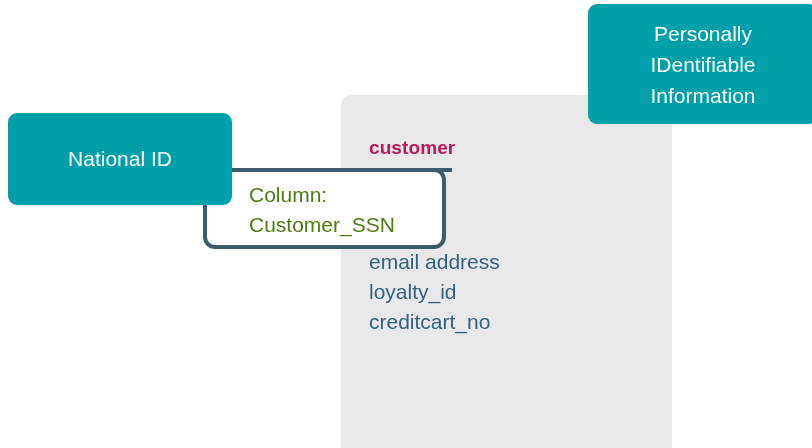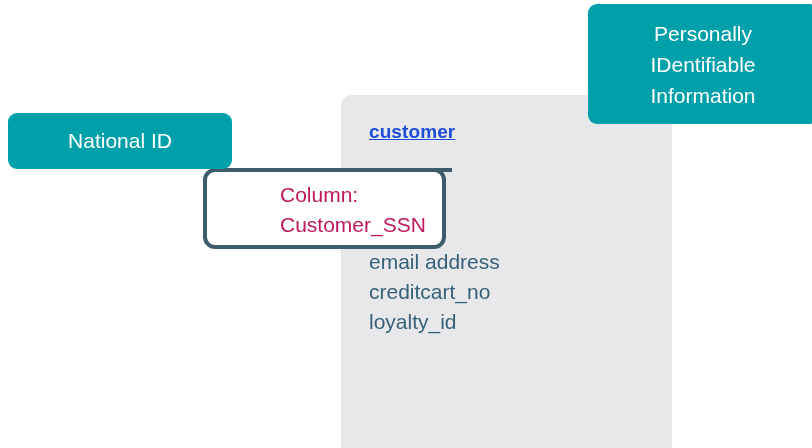--- a/index.html
+++ b/index.html
@@ -24,26 +24,25 @@
     left: 341px;
     top: 95px;
     width: 331px;
     height: 360px;
     background: #e8e8ea;
     border-radius: 10px;
   }
   .table-title {
     position: absolute;
     left: 28px;
-    top: 26px;
+    top: 42px;
     font-size: 19px;
     font-weight: bold;
-    color: #1d4ed8;
+    color: #be185d;
     letter-spacing: 0.1px;
-    text-decoration: underline;
   }
   .field-list {
     position: absolute;
     left: 28px;
     top: 92px;
     width: 290px;
   }
   .field-row {
     font-size: 21px;
     line-height: 30px;
@@ -60,21 +59,21 @@
     display: flex;
     align-items: center;
     justify-content: center;
     text-align: center;
     box-sizing: border-box;
   }
   .tag-national-id {
     left: 8px;
     top: 113px;
     width: 224px;
-    height: 56px;
+    height: 92px;
     font-size: 21px;
   }
   .tag-pii {
     left: 588px;
     top: 4px;
     width: 230px;
     height: 120px;
     font-size: 21px;
     line-height: 31px;
     border-radius: 9px;
@@ -105,38 +104,37 @@
     border: 4px solid #3d5c6b;
     border-radius: 12px;
     box-sizing: border-box;
   }
   .callout-text {
     position: absolute;
     left: 42px;
     top: 8px;
     font-size: 21px;
     line-height: 30px;
-    color: #be185d;
+    color: #4d7c0f;
     white-space: pre-line;
-    margin-left: 31px;
   }
 </style>
 </head>
 <body>
 
 <div id="canvas">
 
   <div class="table-panel">
     <div class="table-title">customer</div>
     <div class="field-list">
       <div class="field-row">riod_id</div>
       <div class="field-row">id</div>
       <div class="field-row">email address</div>
+      <div class="field-row">loyalty_id</div>
       <div class="field-row">creditcart_no</div>
-      <div class="field-row">loyalty_id</div>
     </div>
   </div>
 
   <div class="tag-box tag-pii">
     <span class="tag-text">Personally
 IDentifiable
 Information</span>
   </div>
 
   <div class="connector"></div>

